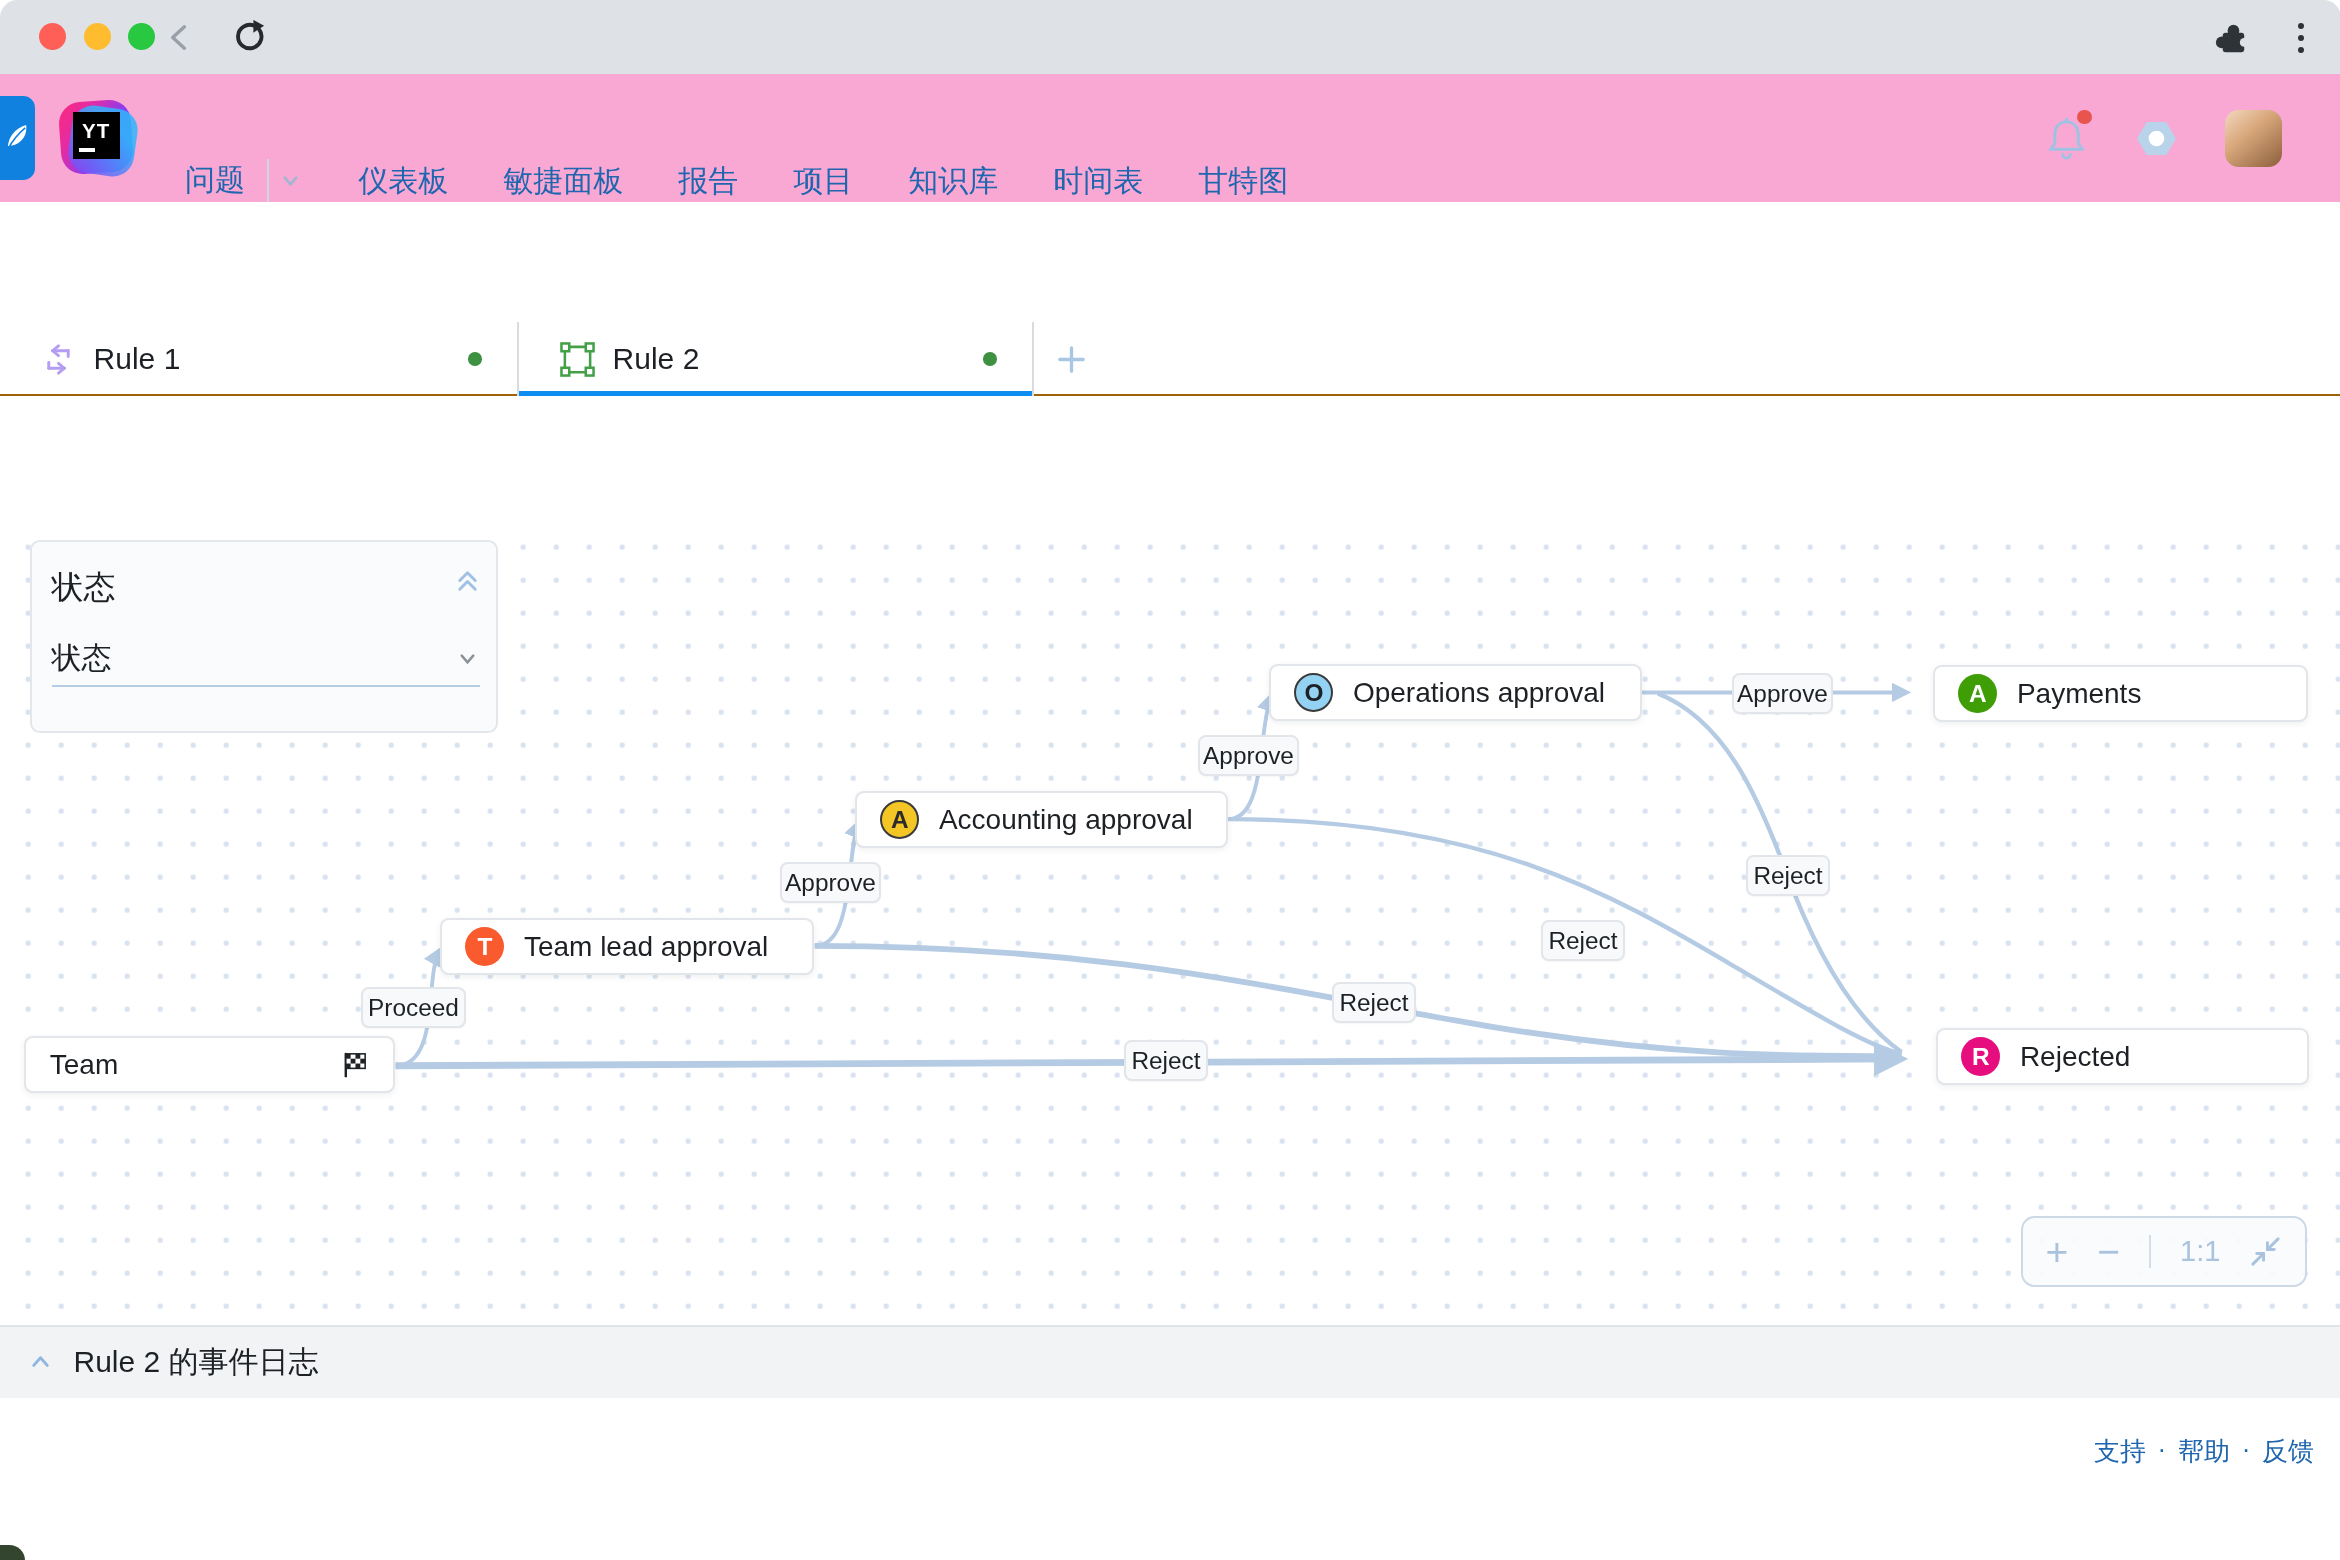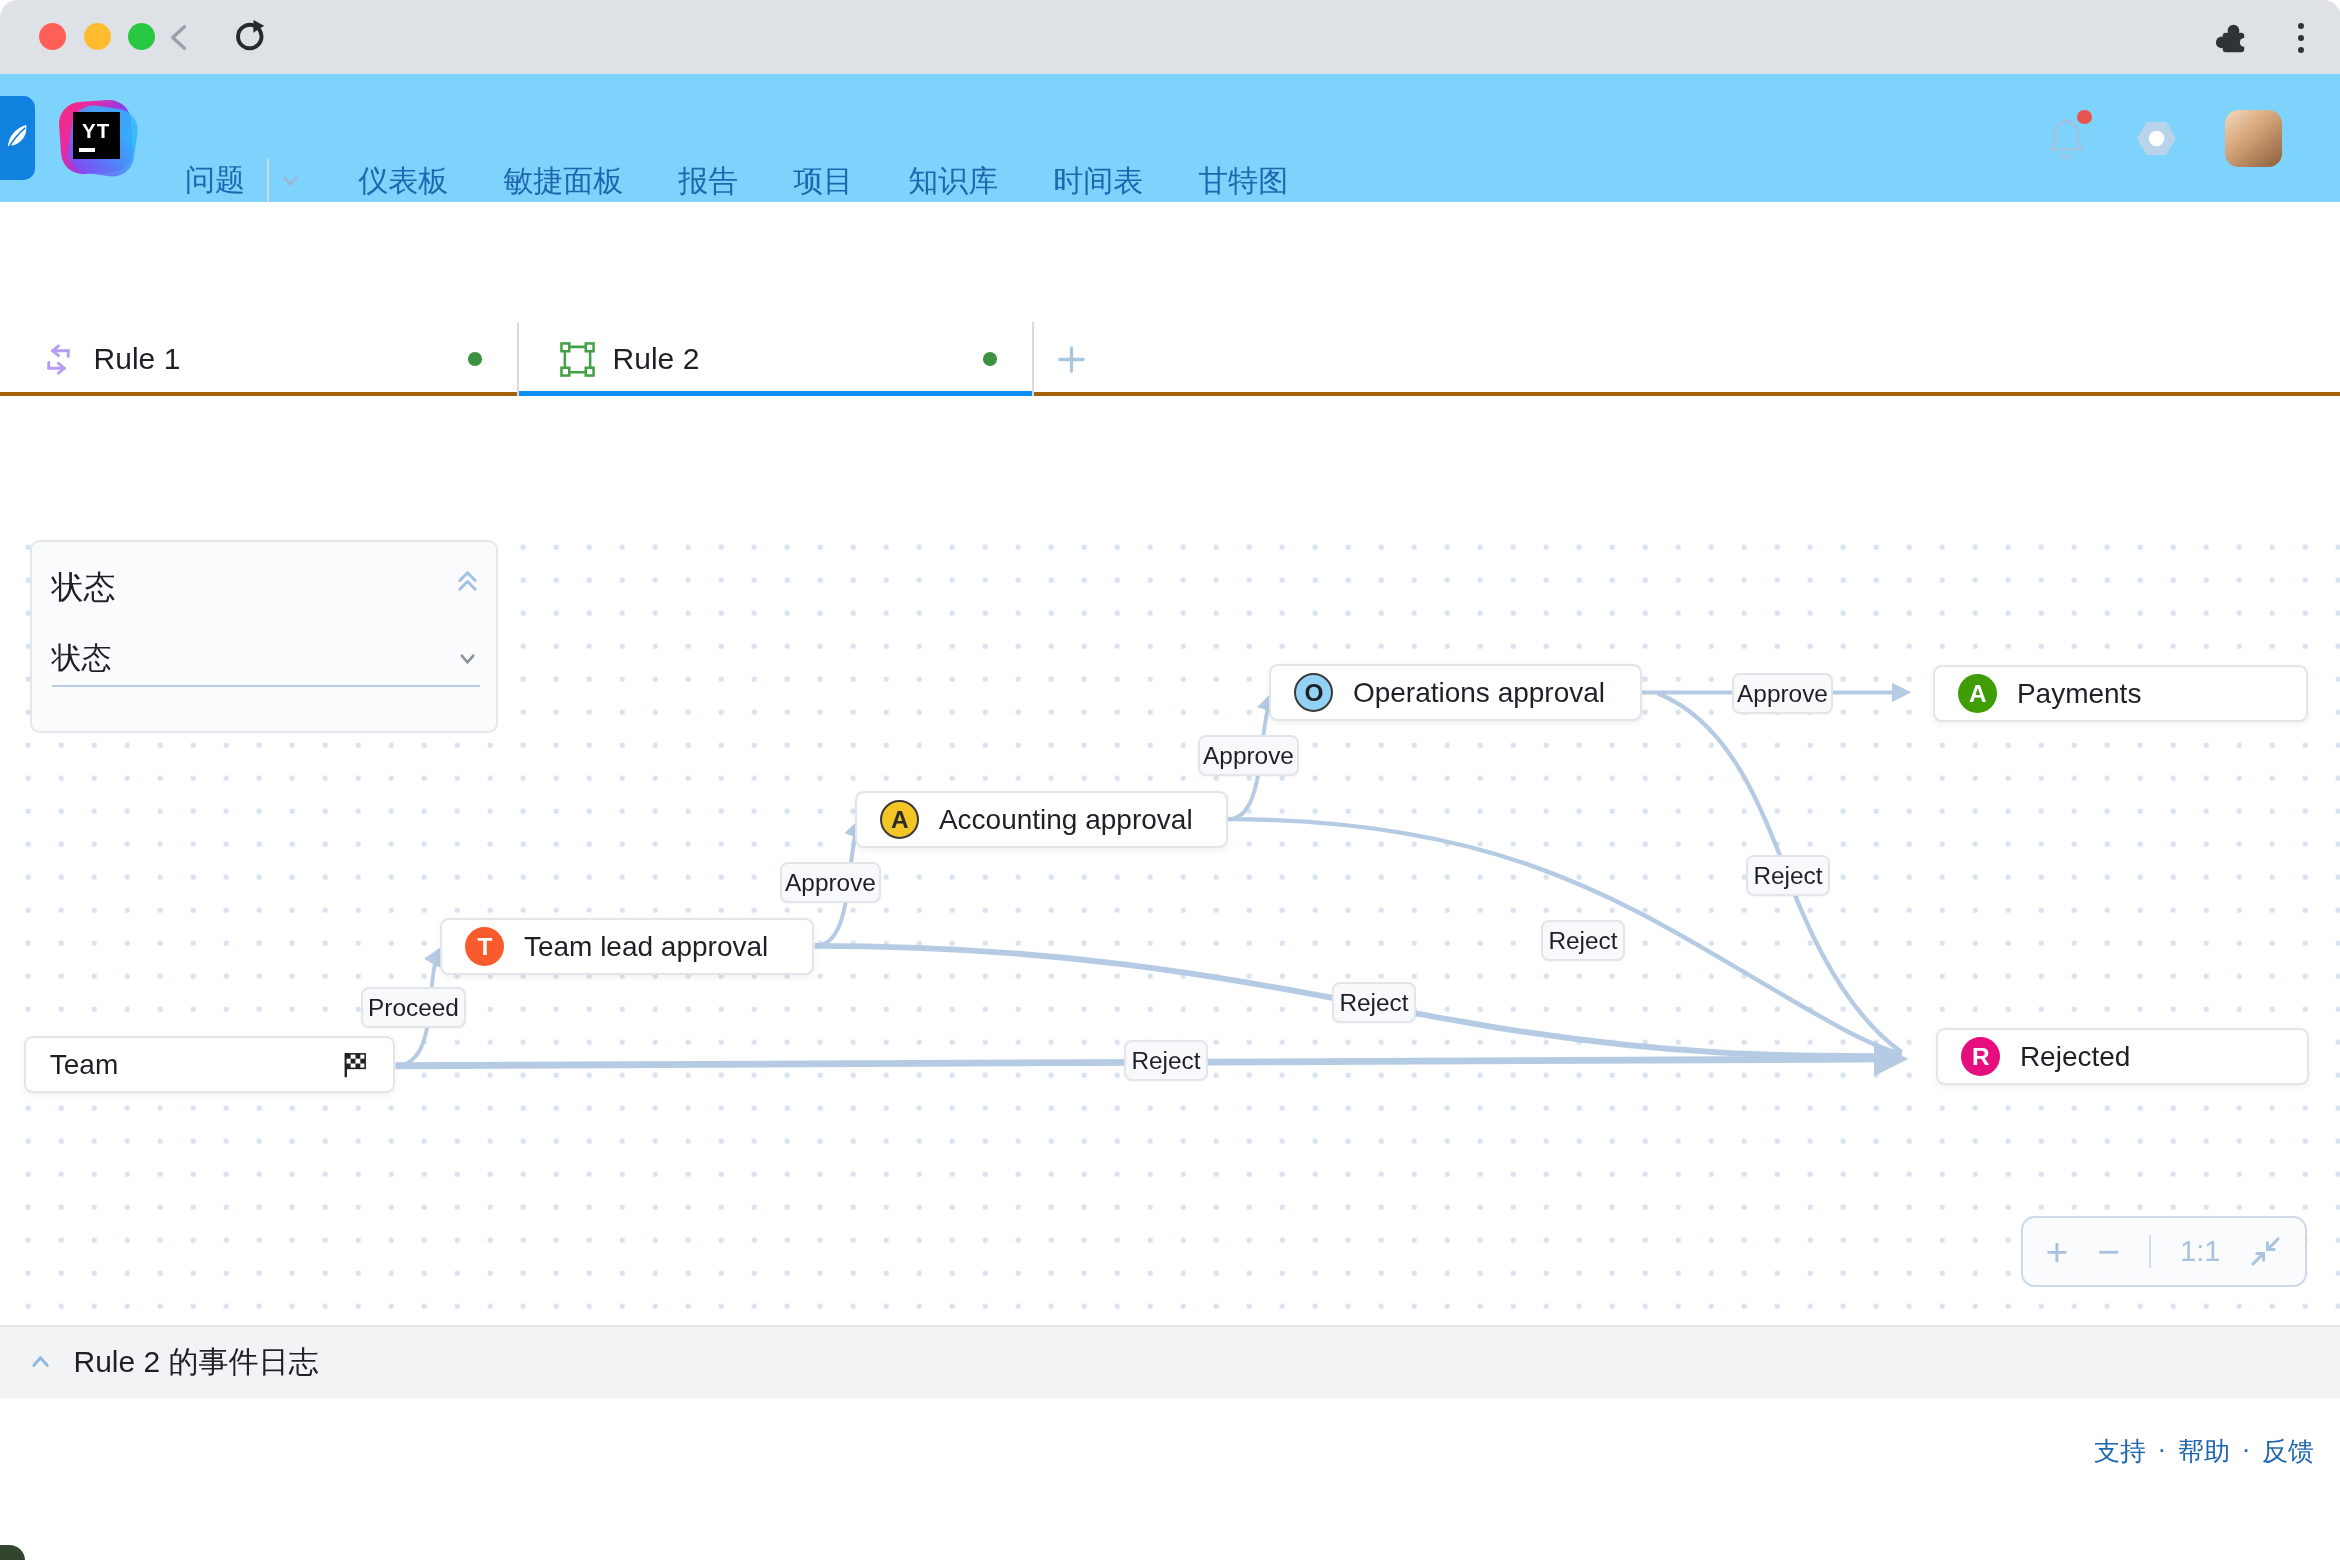--- a/index.html
+++ b/index.html
@@ -11,21 +11,21 @@
   #chrome { position:absolute; left:0; top:0; width:2341px; height:74px; background:#dee1e6; border-radius:17.6px 17.6px 0 0; }
   .traffic { position:absolute; left:39px; top:23.4px; display:flex; gap:17.6px; }
   .traffic span { width:27px; height:27px; border-radius:50%; display:block; }
   .chrome-nav { position:absolute; left:162px; top:17.6px; display:flex; gap:31px; align-items:center; }
   .chrome-title { position:absolute; left:0; right:0; top:21.5px; text-align:center; font-size:29px; color:#1d1f23; }
   .chrome-right { position:absolute; right:33px; top:17.6px; display:flex; gap:41px; align-items:center; }
   .kebab-v { display:flex; flex-direction:column; gap:5.9px; padding:3.9px; }
   .kebab-v i { width:5.9px; height:5.9px; border-radius:50%; background:#2e3338; }
 
   
-  #navbar { position:absolute; left:0; top:74px; width:2341px; height:128px; background:#7dd3fc; }
+  #navbar { position:absolute; left:0; top:74px; width:2341px; height:128px; background:#f9a8d4; }
   .pinned-tab { position:absolute; left:0; top:21.5px; width:35px; height:84px; background:#1181e0; border-radius:0 11.7px 11.7px 0; display:flex; align-items:center; justify-content:center; }
   .yt-logo { position:absolute; left:60px; top:27px; width:72px; height:72px; }
   .yt-blob { position:absolute; inset:0; border-radius:21.5px; background:linear-gradient(125deg,#fb2a7a 0%,#e42ba5 30%,#8a3df0 60%,#18a3fa 100%); transform:rotate(-4deg); }
   .yt-blob2 { position:absolute; inset:5.9px -3.9px -2px 9.8px; border-radius:21.5px; background:linear-gradient(35deg,#8440f5 0%,#30b5fb 70%); opacity:.85; transform:rotate(8deg); }
   .yt-square { position:absolute; left:12.7px; top:10.7px; width:47px; height:47px; background:#000; display:flex; flex-direction:column; align-items:center; justify-content:center; }
   .yt-square b { color:#fff; font-size:20.5px; letter-spacing:1px; }
   .yt-square i { display:block; width:15.6px; height:3.9px; background:#fff; margin-top:4.9px; align-self:flex-start; margin-left:6.8px; }
   .nav-items { position:absolute; left:185px; top:0; height:128px; display:flex; align-items:flex-end; gap:55px; list-style:none; }
   .nav-items li { font-size:30px; color:#1f66ae; cursor:pointer; display:flex; align-items:center; }
   .nav-divider { width:2px; height:43px; background:#cfd8e2; margin:0 9.8px 0 21.5px; }
@@ -41,21 +41,21 @@
   .kebab-h { display:flex; gap:5.9px; padding:3.9px; }
   .kebab-h i { width:6.8px; height:6.8px; border-radius:50%; background:#a9c6e2; }
   .project-select { position:absolute; left:1407px; top:232px; width:470px; height:60px; border-bottom:2.9px solid #b7cde4; display:flex; align-items:center; justify-content:space-between; cursor:pointer; }
   .project-select .val { font-size:32px; }
   .btn { position:absolute; top:240px; height:49px; border:2px solid #b7d0ea; border-radius:9.8px; background:#fff; display:flex; align-items:center; justify-content:center; gap:9.8px; font-size:28px; cursor:pointer; }
   .btn-save { left:1945px; width:113px; color:#98a0a8; }
   .btn-open { left:2087px; width:135px; color:#1d2125; }
   .fs-icon { position:absolute; left:2251px; top:248px; }
 
   
-  #tabs-row { position:absolute; left:0; top:322px; width:2341px; height:74px; border-bottom:4px solid #a16207; display:flex; background:#fff; }
+  #tabs-row { position:absolute; left:0; top:322px; width:2341px; height:74px; border-bottom:2px solid #a16207; display:flex; background:#fff; }
   .tab { position:relative; height:74px; display:flex; align-items:center; gap:17.6px; padding:0 35px 0 41px; border-right:2px solid #d8dbe0; cursor:pointer; }
   .tab-1 { width:519px; }
   .tab-2 { width:515px; }
   .tab .label { font-size:30px; }
   .tab .spacer { flex:1; }
   .status-dot { width:13.7px; height:13.7px; border-radius:50%; background:#3f9142; }
   .tab-underline { position:absolute; left:0; right:0; bottom:-2px; height:6.8px; background:#0f8ef2; }
   .add-tab { width:74px; height:74px; display:flex; align-items:center; justify-content:center; cursor:pointer; }
 
   

